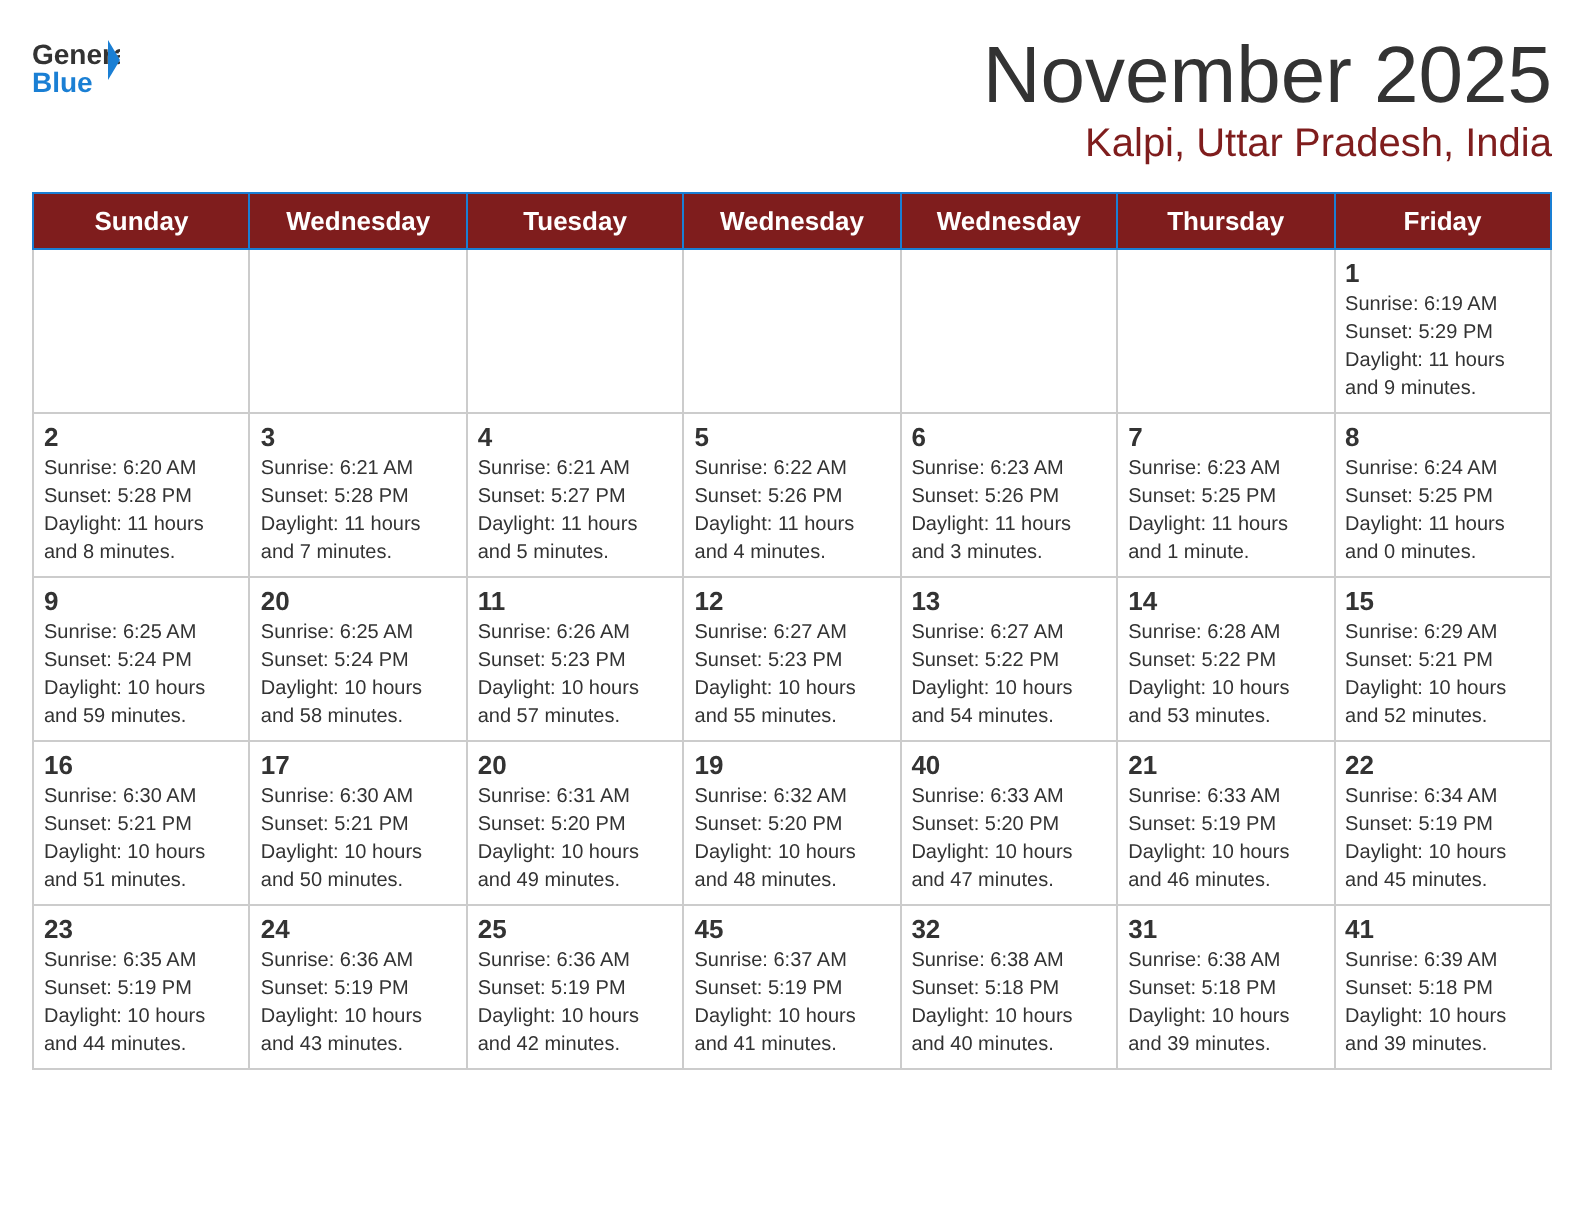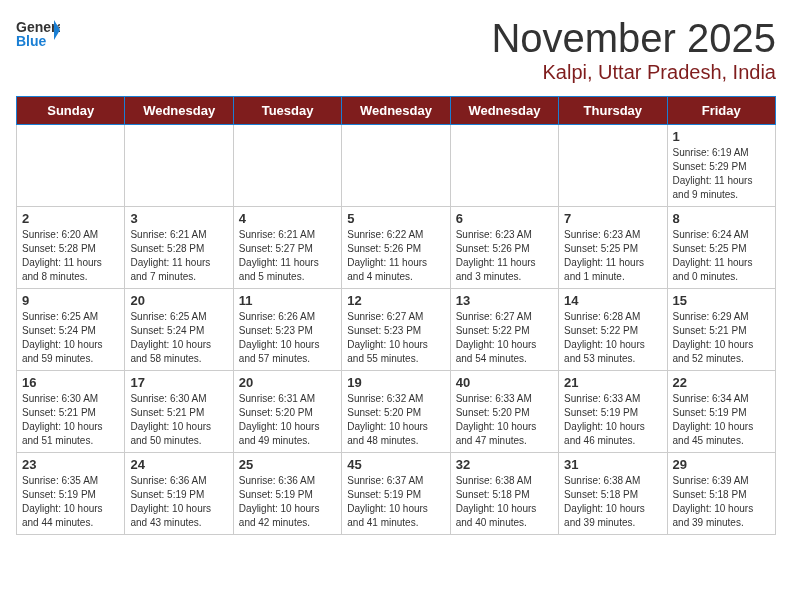--- a/index.html
+++ b/index.html
@@ -230,18 +230,18 @@
         </td>
         <td>
           <div class="day-num">32</div>
           <div class="day-info">Sunrise: 6:38 AM<br>Sunset: 5:18 PM<br>Daylight: 10 hours and 40 minutes.</div>
         </td>
         <td>
           <div class="day-num">31</div>
           <div class="day-info">Sunrise: 6:38 AM<br>Sunset: 5:18 PM<br>Daylight: 10 hours and 39 minutes.</div>
         </td>
         <td>
-          <div class="day-num">29</div>
+          <div class="day-num">41</div>
           <div class="day-info">Sunrise: 6:39 AM<br>Sunset: 5:18 PM<br>Daylight: 10 hours and 39 minutes.</div>
         </td>
       </tr>
     </tbody>
 </table>
 
 </body></html>

